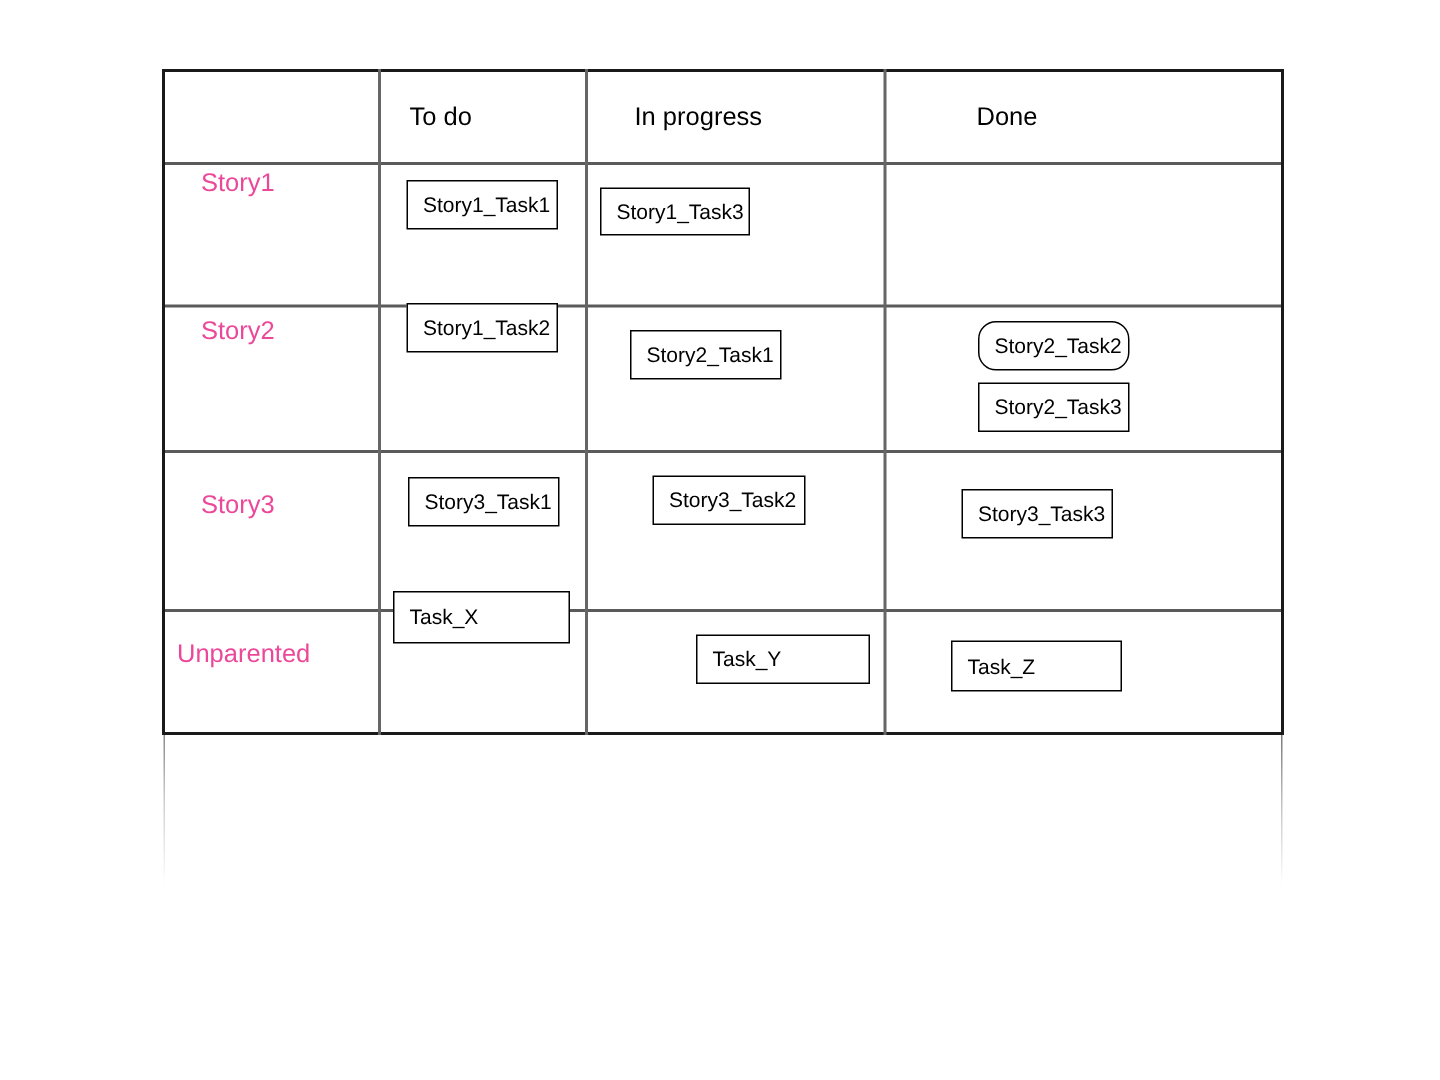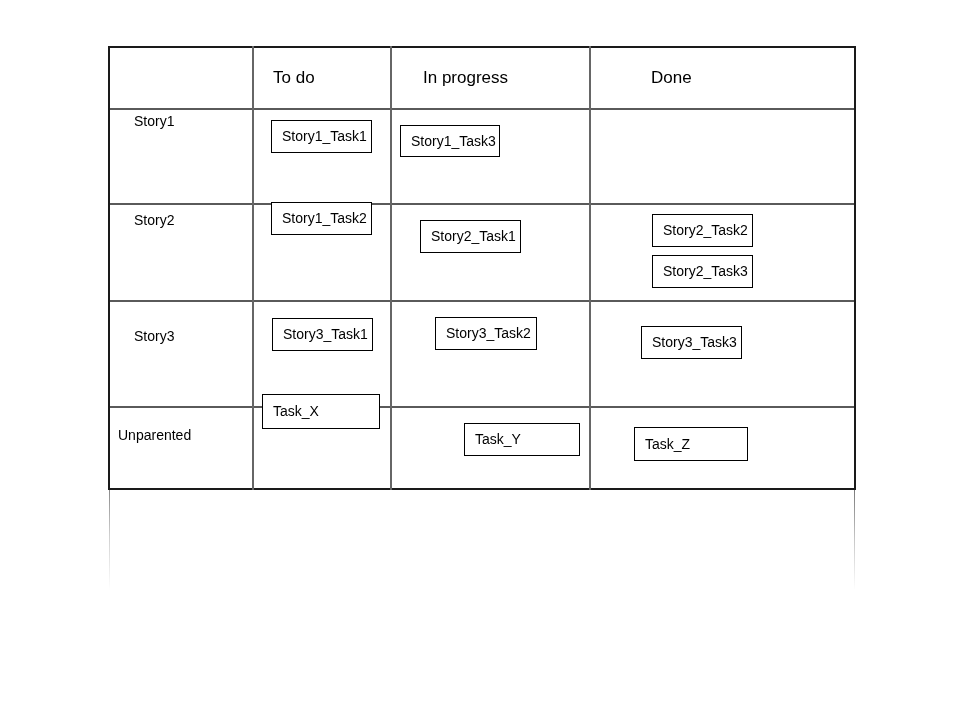--- a/index.html
+++ b/index.html
@@ -57,23 +57,23 @@
     position: absolute;
     font-size: 17px;
     line-height: 20px;
     color: #000;
     white-space: nowrap;
   }
 
   
   .row-label {
     position: absolute;
-    font-size: 14px;
+    font-size: 17px;
     line-height: 21px;
-    color: #000000;
+    color: #ec4899;
     white-space: nowrap;
   }
 
   
   .card {
     position: absolute;
     box-sizing: border-box;
     border: 1.5px solid #000000;
     background: #ffffff;
     font-size: 14px;
@@ -116,21 +116,21 @@
   <div class="row-label" style="left:118px; top:425px;">Unparented</div>
 
   <div class="card" style="left:271px; top:120px; width:101px; height:33px;">Story1_Task1</div>
 
   <div class="card" style="left:271px; top:163px; width:101px; height:33px;margin-top:39px;">Story1_Task2</div>
 
   <div class="card" style="left:400px; top:125px; width:100px; height:32px;">Story1_Task3</div>
 
   <div class="card" style="left:420px; top:220px; width:101px; height:33px;">Story2_Task1</div>
 
-  <div class="card" style="left:652px; top:214px; width:101px; height:33px;">Story2_Task2</div>
+  <div class="card" style="left:652px; top:214px; width:101px; height:33px;border-radius:12px;">Story2_Task2</div>
 
   <div class="card" style="left:652px; top:255px; width:101px; height:33px;">Story2_Task3</div>
 
   <div class="card" style="left:272px; top:318px; width:101px; height:33px;">Story3_Task1</div>
 
   <div class="card" style="left:435px; top:317px; width:102px; height:33px;">Story3_Task2</div>
 
   <div class="card" style="left:641px; top:326px; width:101px; height:33px;">Story3_Task3</div>
 
   <div class="card" style="left:262px; top:394px; width:118px; height:35px;">Task_X</div>

